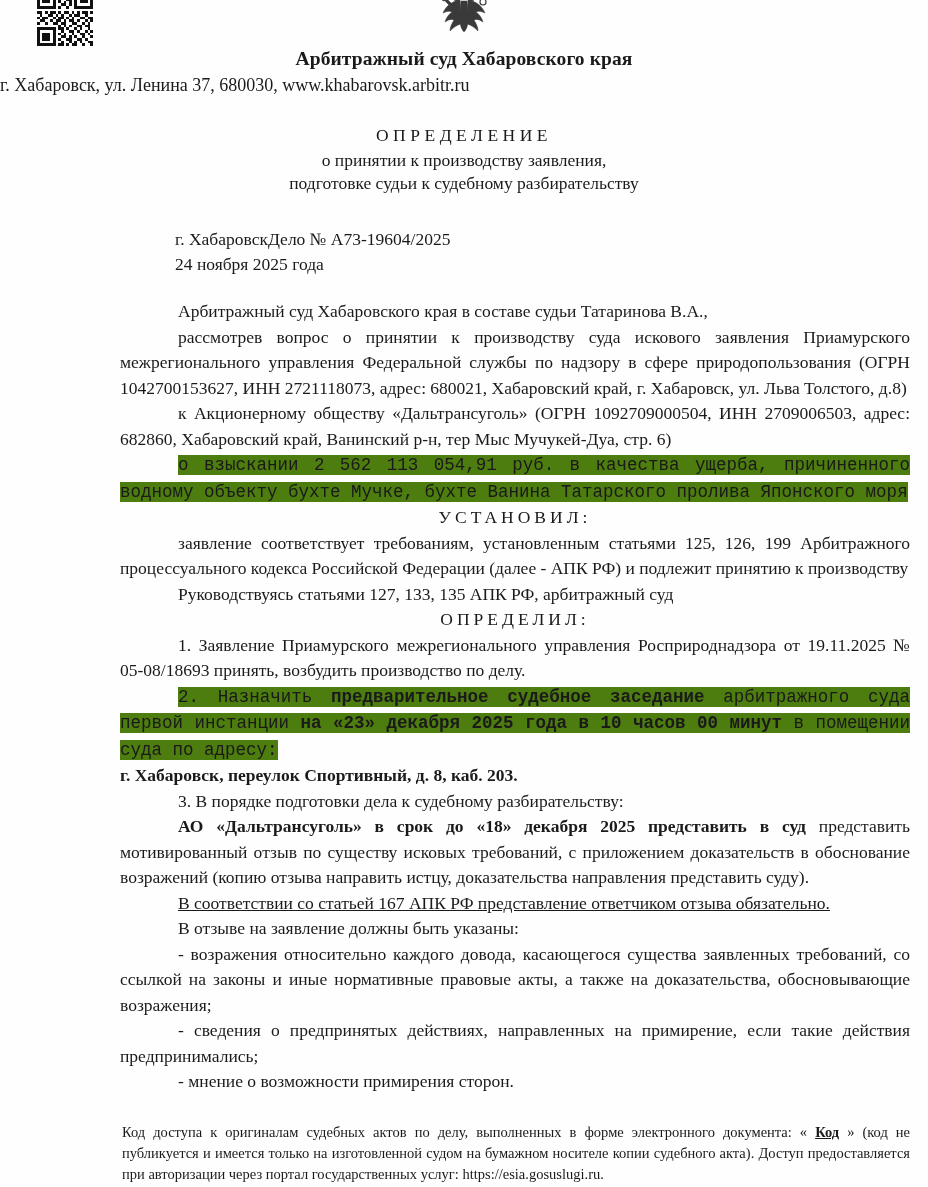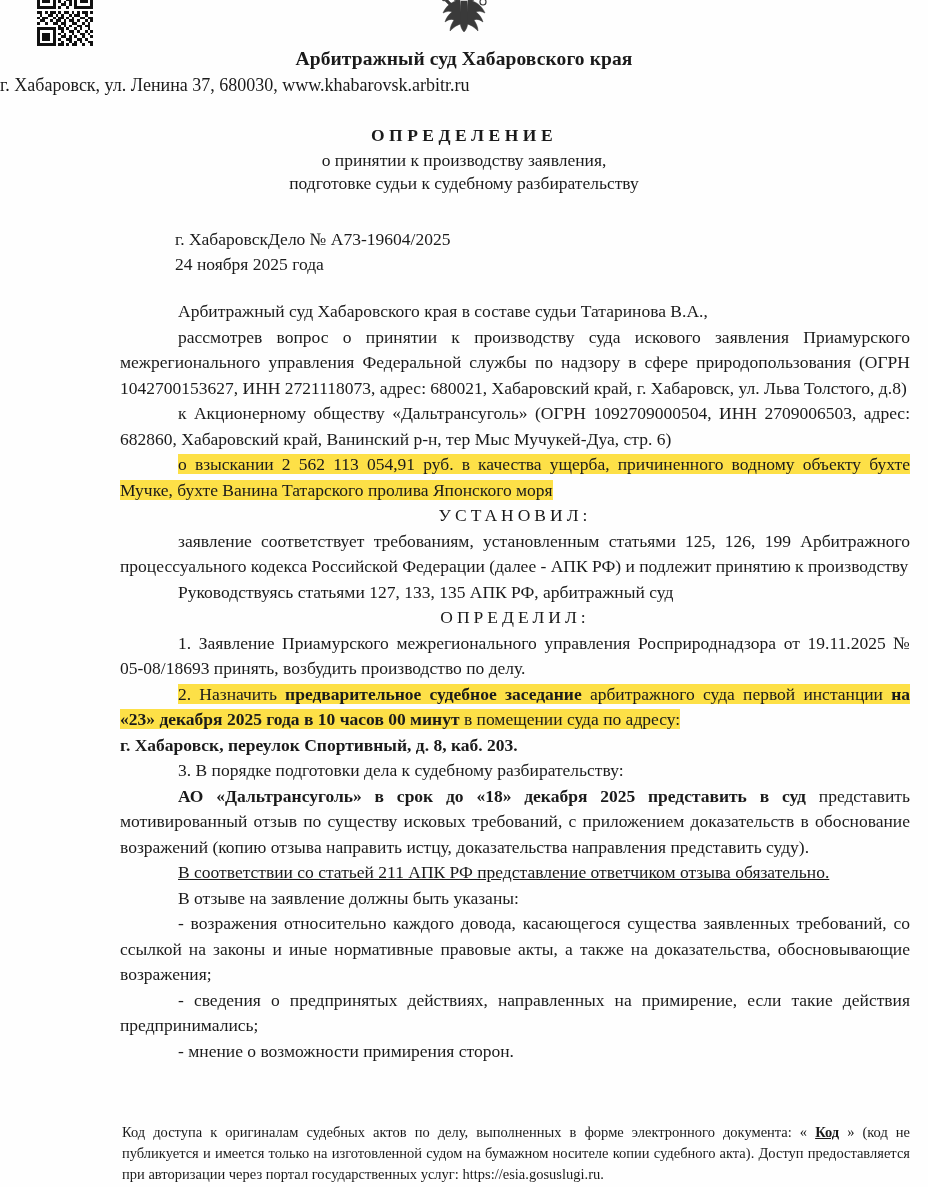--- a/index.html
+++ b/index.html
@@ -65,21 +65,21 @@
   }
 
   
   .title-block {
     margin-top: 14px;
     text-align: center;
     font-size: 17.5px;
     line-height: 23px;
   }
   .title-main {
-    font-weight: bold;
+    font-weight: normal;
     letter-spacing: 4.5px;
     font-size: 17.5px;
     margin-bottom: 2px;
   }
   .title-sub { display: block; }
 
   
   .meta {
     margin: 32px 28px 0 175px;
     font-size: 17.5px;
@@ -106,22 +106,23 @@
   }
   p.j.noind { text-indent: 0; }
   p.c {
     margin: 0;
     text-align: center;
     letter-spacing: 4px;
     font-size: 17.5px;
   }
 
   .hl {
-    background-color: #fde047;
+    background-color: #4d7c0f;
     box-decoration-break: clone;
+    font-family: Liberation Mono, monospace;
     -webkit-box-decoration-break: clone;
   }
   .b { font-weight: bold; }
   .u { text-decoration: underline; }
 
   
   .footer {
     position: absolute;
     left: 122px;
     right: 18px;
@@ -312,21 +313,21 @@
 
     <p class="j">1. Заявление Приамурского межрегионального управления Росприроднадзора от 19.11.2025 № 05-08/18693 принять, возбудить производство по делу.</p>
 
     <p class="j"><span class="hl"><span>2. Назначить </span><span class="b">предварительное судебное заседание</span><span> арбитражного суда первой инстанции </span><span class="b">на «23» декабря 2025 года в 10 часов 00 минут</span><span> в помещении суда по адресу:</span></span></p>
     <p class="j noind b">г. Хабаровск, переулок Спортивный, д. 8, каб. 203.</p>
 
     <p class="j">3. В порядке подготовки дела к судебному разбирательству:</p>
 
     <p class="j"><span class="b">АО «Дальтрансуголь» в срок до «18» декабря 2025 представить в суд</span><span> представить мотивированный отзыв по существу исковых требований, с приложением доказательств в обоснование возражений (копию отзыва направить истцу, доказательства направления представить суду).</span></p>
 
-    <p class="j"><span class="u">В соответствии со статьей 211 АПК РФ представление ответчиком отзыва обязательно.</span></p>
+    <p class="j"><span class="u">В соответствии со статьей 167 АПК РФ представление ответчиком отзыва обязательно.</span></p>
 
     <p class="j">В отзыве на заявление должны быть указаны:</p>
 
     <p class="j">- возражения относительно каждого довода, касающегося существа заявленных требований, со ссылкой на законы и иные нормативные правовые акты, а также на доказательства, обосновывающие возражения;</p>
     <p class="j">- сведения о предпринятых действиях, направленных на примирение, если такие действия предпринимались;</p>
     <p class="j">- мнение о возможности примирения сторон.</p>
   </div>
 
   <div class="footer">
     <p class="lead"><span>Код доступа к оригиналам судебных актов по делу, выполненных  в форме электронного документа: « </span><span class="b u">Код</span><span> » (код не публикуется и имеется только   на изготовленной судом на бумажном носителе копии судебного акта). Доступ предоставляется при авторизации через портал государственных услуг: https://esia.gosuslugi.ru.</span></p>

